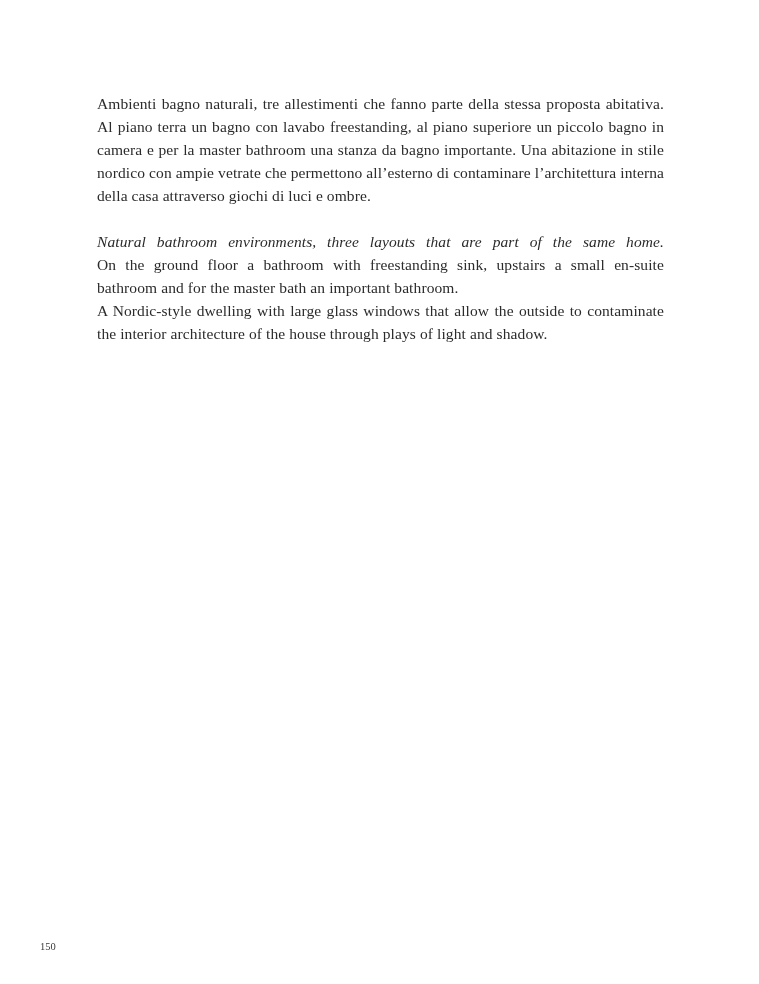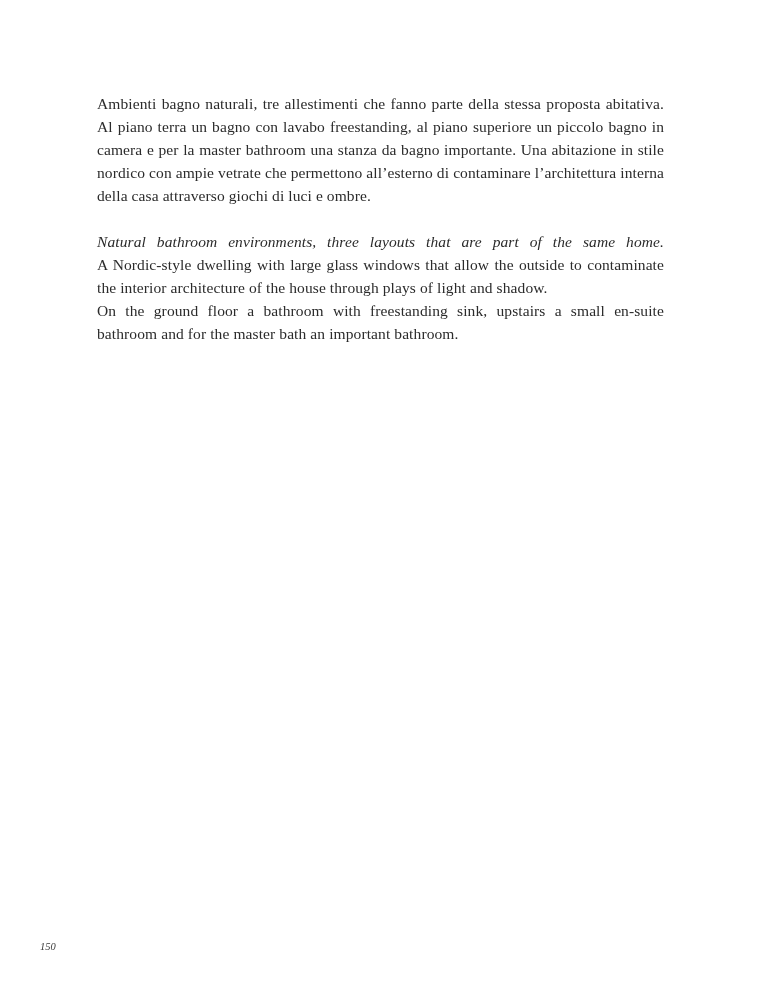--- a/index.html
+++ b/index.html
@@ -44,37 +44,36 @@
     .paragraph-gap {
       height: 23px;
     }
     .page-number {
       position: absolute;
       left: 40px;
       top: 941px;
       font-size: 10.5px;
       line-height: 12px;
       color: #3a3a3a;
-      font-style: italic;
     }
   </style>
 </head>
 <body>
 
 <div class="page">
 
   <div class="text-block">
 
     <p class="para">Ambienti bagno naturali, tre allestimenti che fanno parte della stessa proposta abitativa. Al piano terra un bagno con lavabo freestanding, al piano superiore un piccolo bagno in camera e per la master bathroom una stanza da bagno importante. Una abitazione in stile nordico con ampie vetrate che permettono all’esterno di contaminare l’architettura interna della casa attraverso giochi di luci e ombre.</p>
 
     <div class="paragraph-gap"></div>
 
     <p class="para force-full">Natural bathroom environments, three layouts that are part of the same home.</p>
 
+    <p class="para">On the ground floor a bathroom with freestanding sink, upstairs a small en-suite bathroom and for the master bath an important bathroom.</p>
+
     <p class="para">A Nordic-style dwelling with large glass windows that allow the outside to contaminate the interior architecture of the house through plays of light and shadow.</p>
-
-    <p class="para">On the ground floor a bathroom with freestanding sink, upstairs a small en-suite bathroom and for the master bath an important bathroom.</p>
 
   </div>
 
   <div class="page-number">150</div>
 
 </div>
 
 </body></html>

